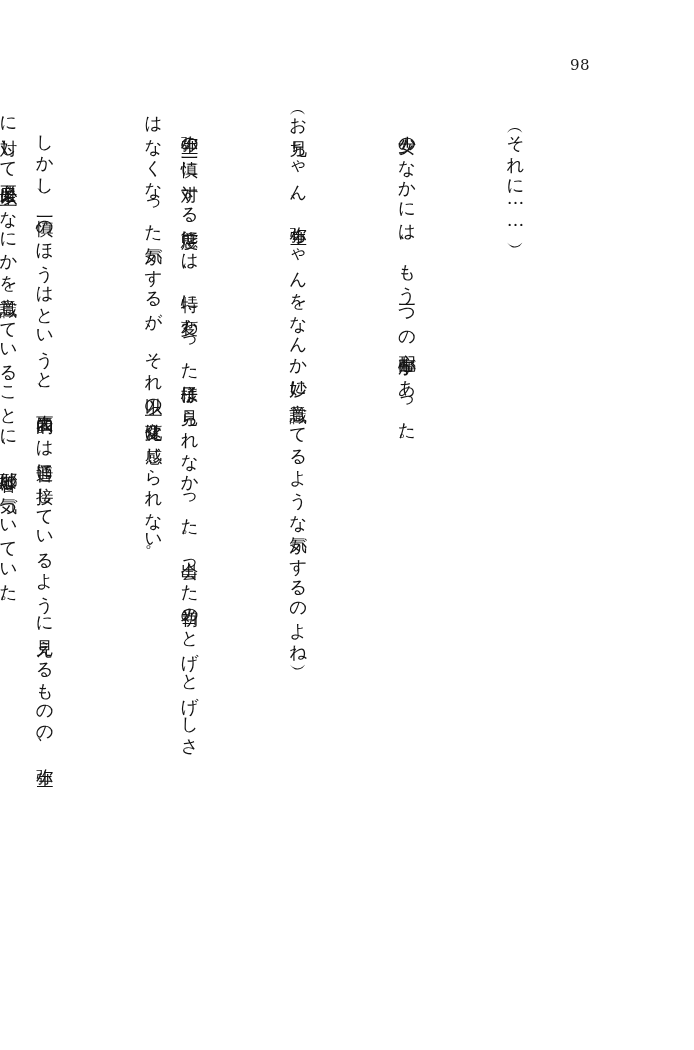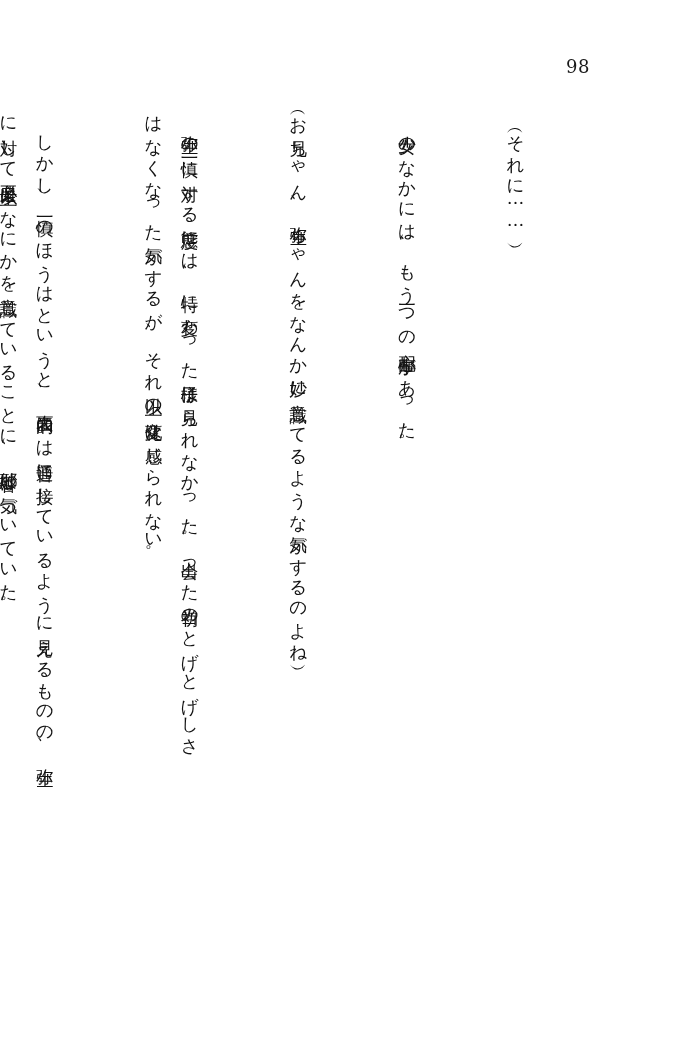--- a/index.html
+++ b/index.html
@@ -22,21 +22,21 @@
     left: 0;
     width: 694px;
     height: 1050px;
     background: #ffffff;
   }
 
   .page-number {
     position: absolute;
     top: 56px;
     right: 104px;
-    font-size: 18px;
+    font-size: 15px;
     font-family: "DejaVu Serif", serif;
     color: #1a1a1a;
     letter-spacing: 0.5px;
     text-align: center;
   }
 
   
   .body-text {
     position: absolute;
     top: 104px;

